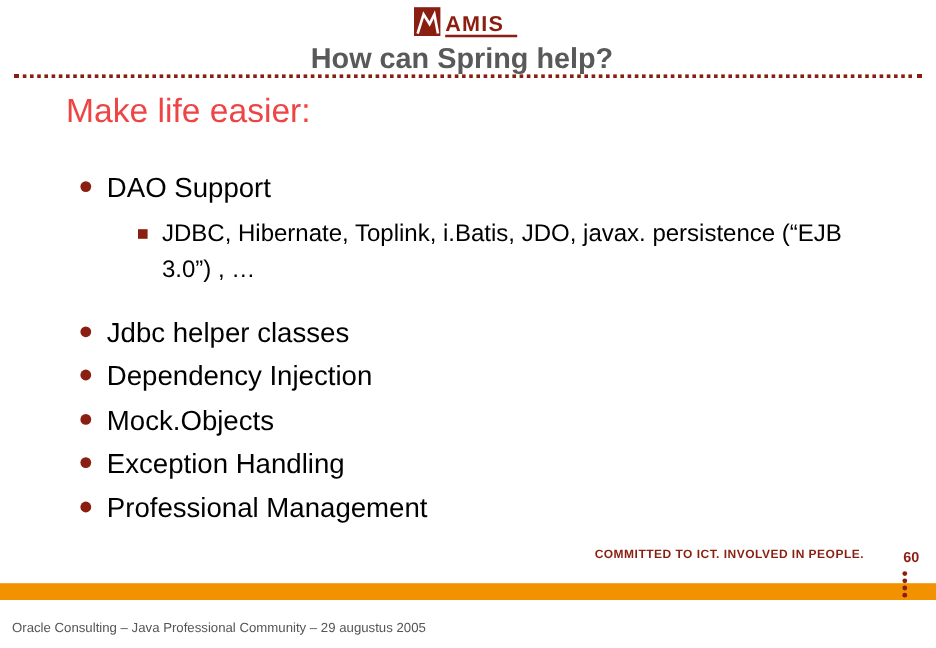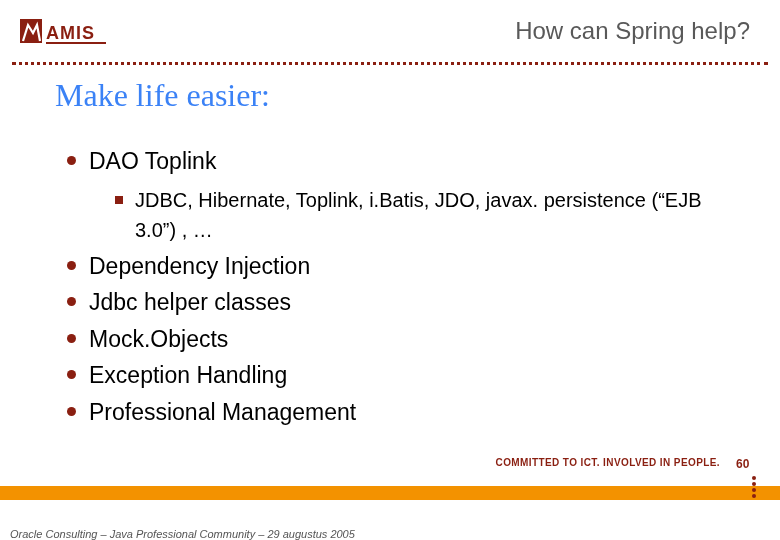--- a/index.html
+++ b/index.html
@@ -9,48 +9,48 @@
     font-family: Arial, Helvetica, sans-serif;
     background: #fff;
     position: relative;
     overflow: hidden;
   }
   .header {
     height: 62px;
     display: flex;
     align-items: center;
     padding: 0 20px;
+    flex-direction: column;
   }
   .logo {
     display: flex;
     align-items: center;
     gap: 2px;
   }
   .title {
     flex: 1;
     text-align: right;
     font-size: 24px;
-    font-weight: normal;
+    font-weight: bold;
     color: #595959;
     padding-right: 10px;
   }
   .dotted-line {
     border: none;
     border-top: 3px dotted #8a1f11;
     margin: 0 12px 12px 12px;
   }
   .content {
     padding: 0 55px;
   }
   .subtitle {
-    font-size: 32px;
-    color: #3b82f6;
+    font-size: 28px;
+    color: #ef4444;
     margin-bottom: 30px;
     margin-top: 8px;
-    font-family: Liberation Serif, serif;
   }
   ul.main-list {
     list-style: none;
     padding-left: 12px;
   }
   ul.main-list > li {
     position: relative;
     padding-left: 22px;
     font-size: 23px;
     color: #000;
@@ -64,21 +64,21 @@
     top: 12px;
     width: 9px;
     height: 9px;
     background: #8a1f11;
     border-radius: 50%;
   }
   ul.sub-list {
     list-style: none;
     padding-left: 26px;
     margin-top: 6px;
-    margin-bottom: 4px;
+    margin-bottom: 20px;
   }
   ul.sub-list > li {
     position: relative;
     padding-left: 20px;
     font-size: 20px;
     color: #000;
     line-height: 1.5;
   }
   ul.sub-list > li::before {
     content: "";
@@ -108,37 +108,36 @@
     position: absolute;
     bottom: 32px;
     right: 60px;
     font-size: 10px;
     color: #8a1f11;
     letter-spacing: 0.4px;
     font-weight: bold;
   }
   .footer-text {
     position: absolute;
-    bottom: 0;
+    bottom: 10px;
     left: 10px;
     font-size: 11px;
     color: #555;
-    font-style: italic;
   }
   .page-badge {
     position: absolute;
     right: 14px;
     bottom: 24px;
     width: 30px;
     height: 24px;
     background: #fff;
     color: #8a1f11;
     font-size: 12px;
     font-weight: bold;
-    text-align: left;
+    text-align: right;
     line-height: 24px;
   }
   .page-dots {
     position: absolute;
     right: 24px;
     bottom: 2px;
     display: flex;
     flex-direction: column;
     gap: 2px;
   }
@@ -165,29 +164,29 @@
   <div class="title">How can Spring help?</div>
 </div>
 
 <hr class="dotted-line">
 
 <div class="content">
   <div class="subtitle">Make life easier:</div>
 
   <ul class="main-list">
     <li class="gap1">
-      <span>DAO Toplink</span>
+      <span>DAO Support</span>
       <ul class="sub-list">
         <li>
           <span>JDBC, Hibernate, Toplink, i.Batis, JDO, javax. persistence (“EJB 3.0”) , …</span>
         </li>
       </ul>
     </li>
+    <li><span>Jdbc helper classes</span></li>
     <li><span>Dependency Injection</span></li>
-    <li><span>Jdbc helper classes</span></li>
     <li><span>Mock.Objects</span></li>
     <li><span>Exception Handling</span></li>
     <li><span>Professional Management</span></li>
   </ul>
 </div>
 
 <div class="footer-bar">
   <div class="tagline">COMMITTED TO ICT. INVOLVED IN PEOPLE.</div>
   <div class="orange-strip"></div>
   <div class="page-badge">60</div>

